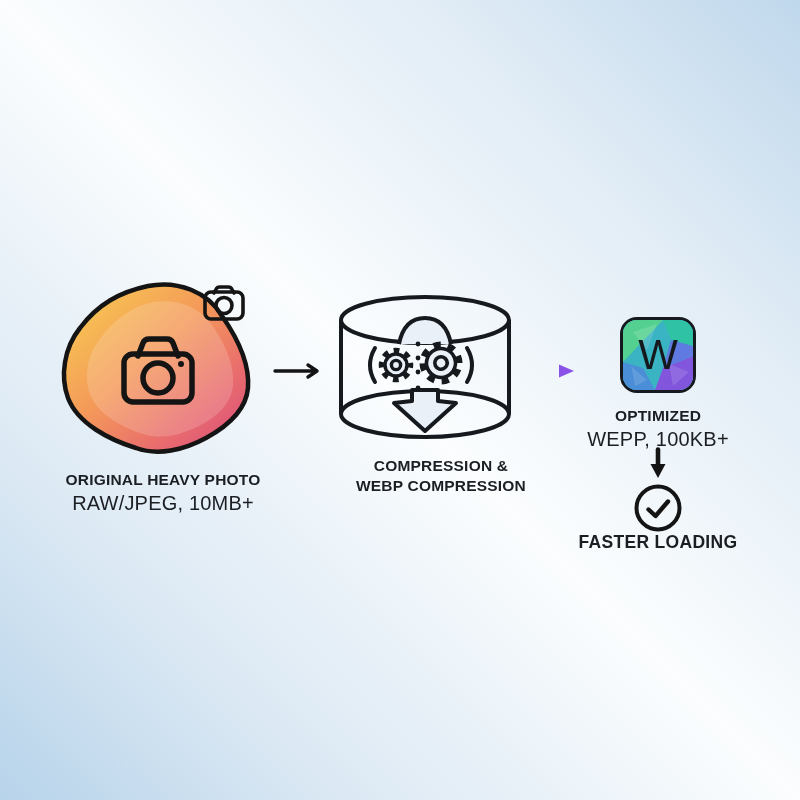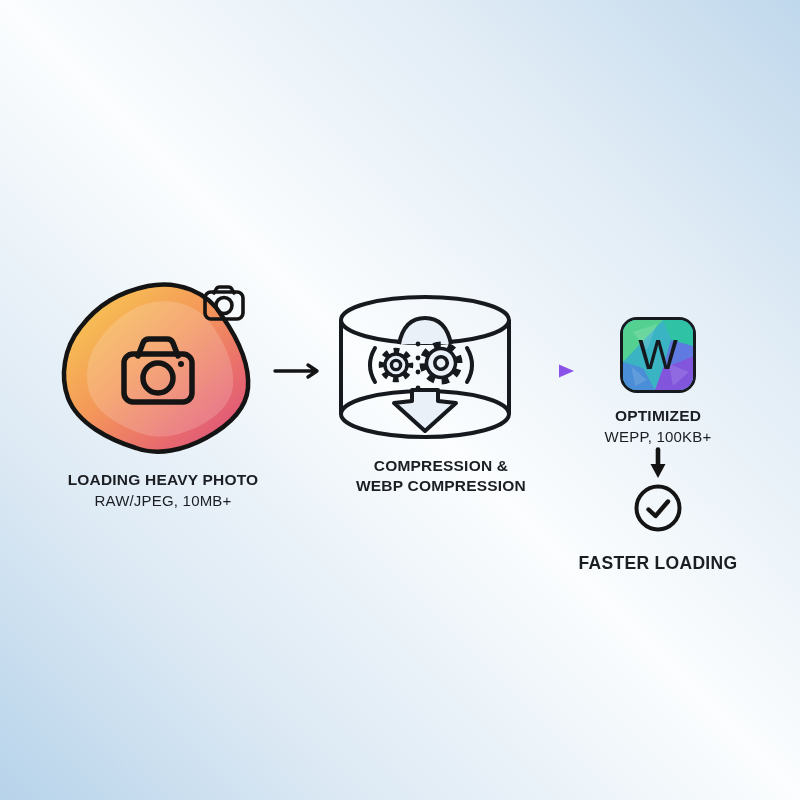--- a/index.html
+++ b/index.html
@@ -7,21 +7,21 @@
     width:800px;height:800px;overflow:hidden;
     font-family:"Liberation Sans","DejaVu Sans",sans-serif;
   }
   .canvas{
     position:relative;width:800px;height:800px;
     background:linear-gradient(45deg,#b7d3ea 0%,#dce9f4 22%,#fbfdfe 50%,#e2edf6 76%,#c0d8ec 100%);
   }
   .abs{position:absolute;}
   .label{position:absolute;text-align:center;color:#1b1e23;}
   .label .t1{font-weight:700;font-size:15.5px;letter-spacing:.2px;line-height:1.28;text-align:center;}
-  .label .t2{font-weight:400;font-size:15px;margin-top:2px;letter-spacing:.2px;}
+  .label .t2{font-weight:400;font-size:20px;margin-top:2px;letter-spacing:.2px;}
   .label.big .t1{font-size:17.5px;letter-spacing:.3px;}
   .webp-tile{
     position:absolute;left:620px;top:317px;width:76px;height:76px;
     border:3.5px solid #16191e;border-radius:17px;overflow:hidden;
     box-sizing:border-box;background:#3ab3c2;
   }
   .webp-tile svg{position:absolute;left:0;top:0;}
   .webp-tile .letter{
     position:absolute;left:0;top:0;width:100%;height:100%;
     display:flex;align-items:center;justify-content:center;
@@ -57,21 +57,21 @@
 
   <svg class="abs" style="left:200px;top:284px" width="48" height="40" viewBox="0 0 48 40">
     <g stroke="#141414" stroke-width="3.6" fill="none" stroke-linejoin="round" stroke-linecap="round">
       <path d="M 14,9 L 16.5,4.5 Q 17.5,3 19.5,3 L 28.5,3 Q 30.5,3 31.5,4.5 L 34,9"></path>
       <rect x="5" y="8" width="38" height="27" rx="6"></rect>
       <circle cx="24" cy="21.5" r="8"></circle>
     </g>
   </svg>
 
   <div class="label" style="left:43px;top:470px;width:240px">
-    <div class="t1">LOADING HEAVY PHOTO</div>
+    <div class="t1">ORIGINAL HEAVY PHOTO</div>
     <div class="t2">RAW/JPEG, 10MB+</div>
   </div>
 
   <svg class="abs" style="left:272px;top:362px" width="54" height="18" viewBox="0 0 54 18">
     <path d="M 3,9 L 44,9 M 36,3 L 45,9 L 36,15" fill="none" stroke="#141414" stroke-width="3.4" stroke-linecap="round" stroke-linejoin="round"></path>
   </svg>
 
   <svg class="abs" style="left:337px;top:292px" width="176" height="150" viewBox="0 0 176 150">
     <g stroke="#16191e" stroke-width="4" fill="none">
       <line x1="4" y1="28" x2="4" y2="122"></line>
@@ -146,17 +146,17 @@
   <svg class="abs" style="left:648px;top:447px" width="20" height="34" viewBox="0 0 20 34">
     <line x1="10" y1="2.5" x2="10" y2="22" stroke="#141414" stroke-width="4.6" stroke-linecap="round"></line>
     <path d="M 2.5,17 L 10,31 L 17.5,17 Z" fill="#141414"></path>
   </svg>
 
   <svg class="abs" style="left:633px;top:483px" width="50" height="50" viewBox="0 0 50 50">
     <circle cx="25" cy="25" r="21.5" fill="none" stroke="#141414" stroke-width="4"></circle>
     <path d="M 15.5,26.5 L 22.5,33 L 35,18.5" fill="none" stroke="#141414" stroke-width="4.4" stroke-linecap="round" stroke-linejoin="round"></path>
   </svg>
 
-  <div class="label big" style="left:548px;top:552px;width:220px">
+  <div class="label big" style="left:548px;top:531px;width:220px">
     <div class="t1">FASTER LOADING</div>
   </div>
 
 </div>
 
 </body></html>

